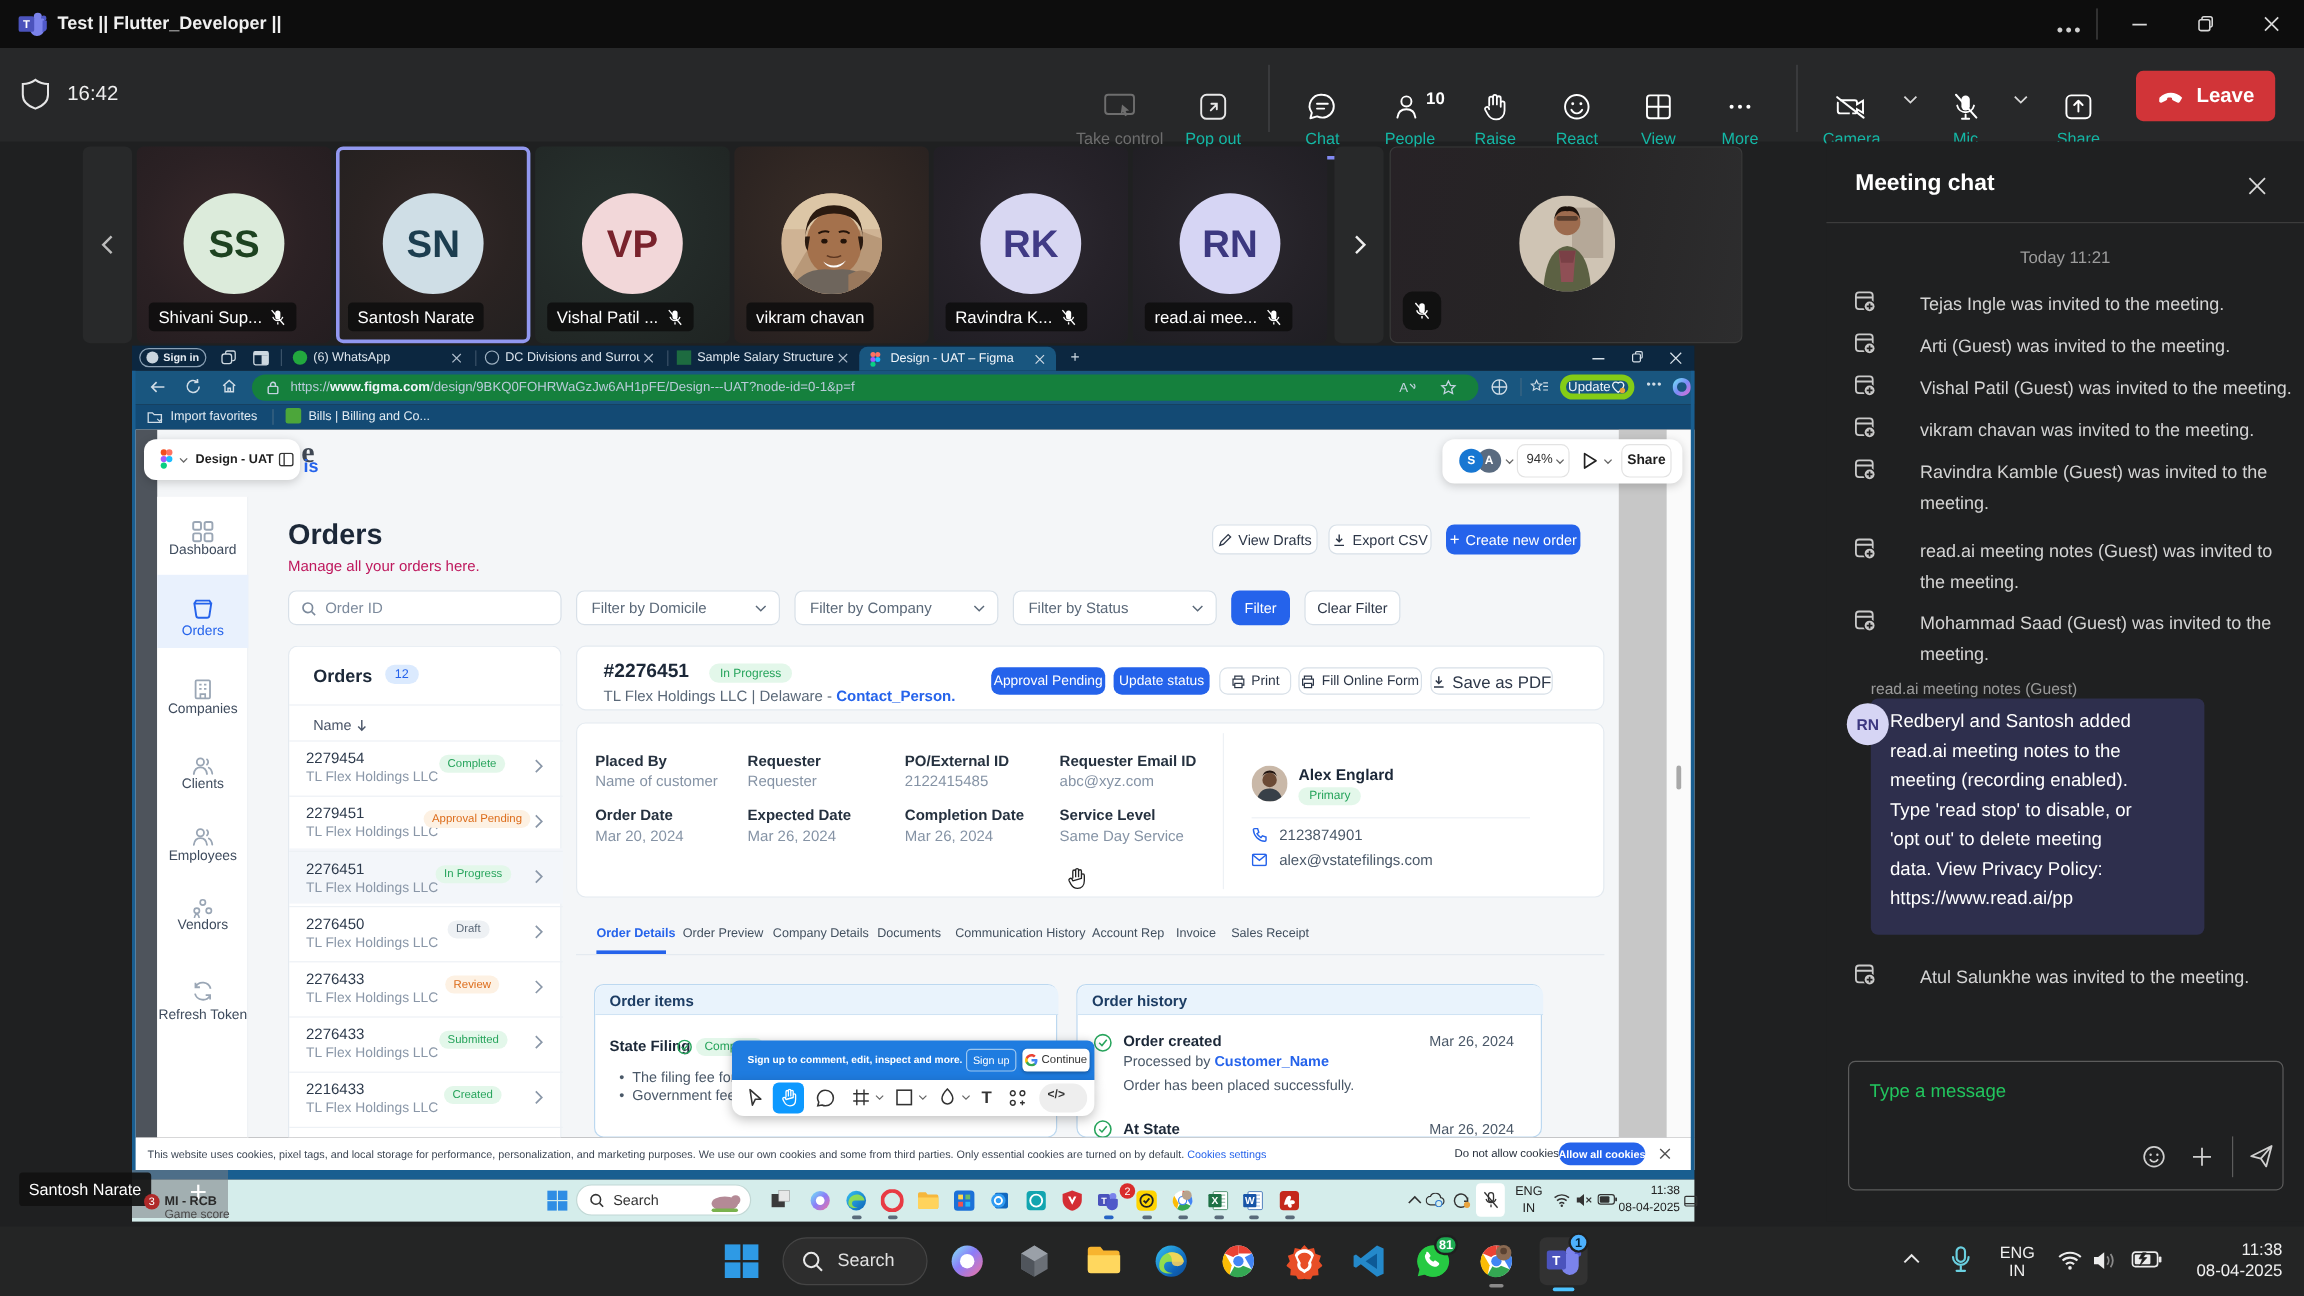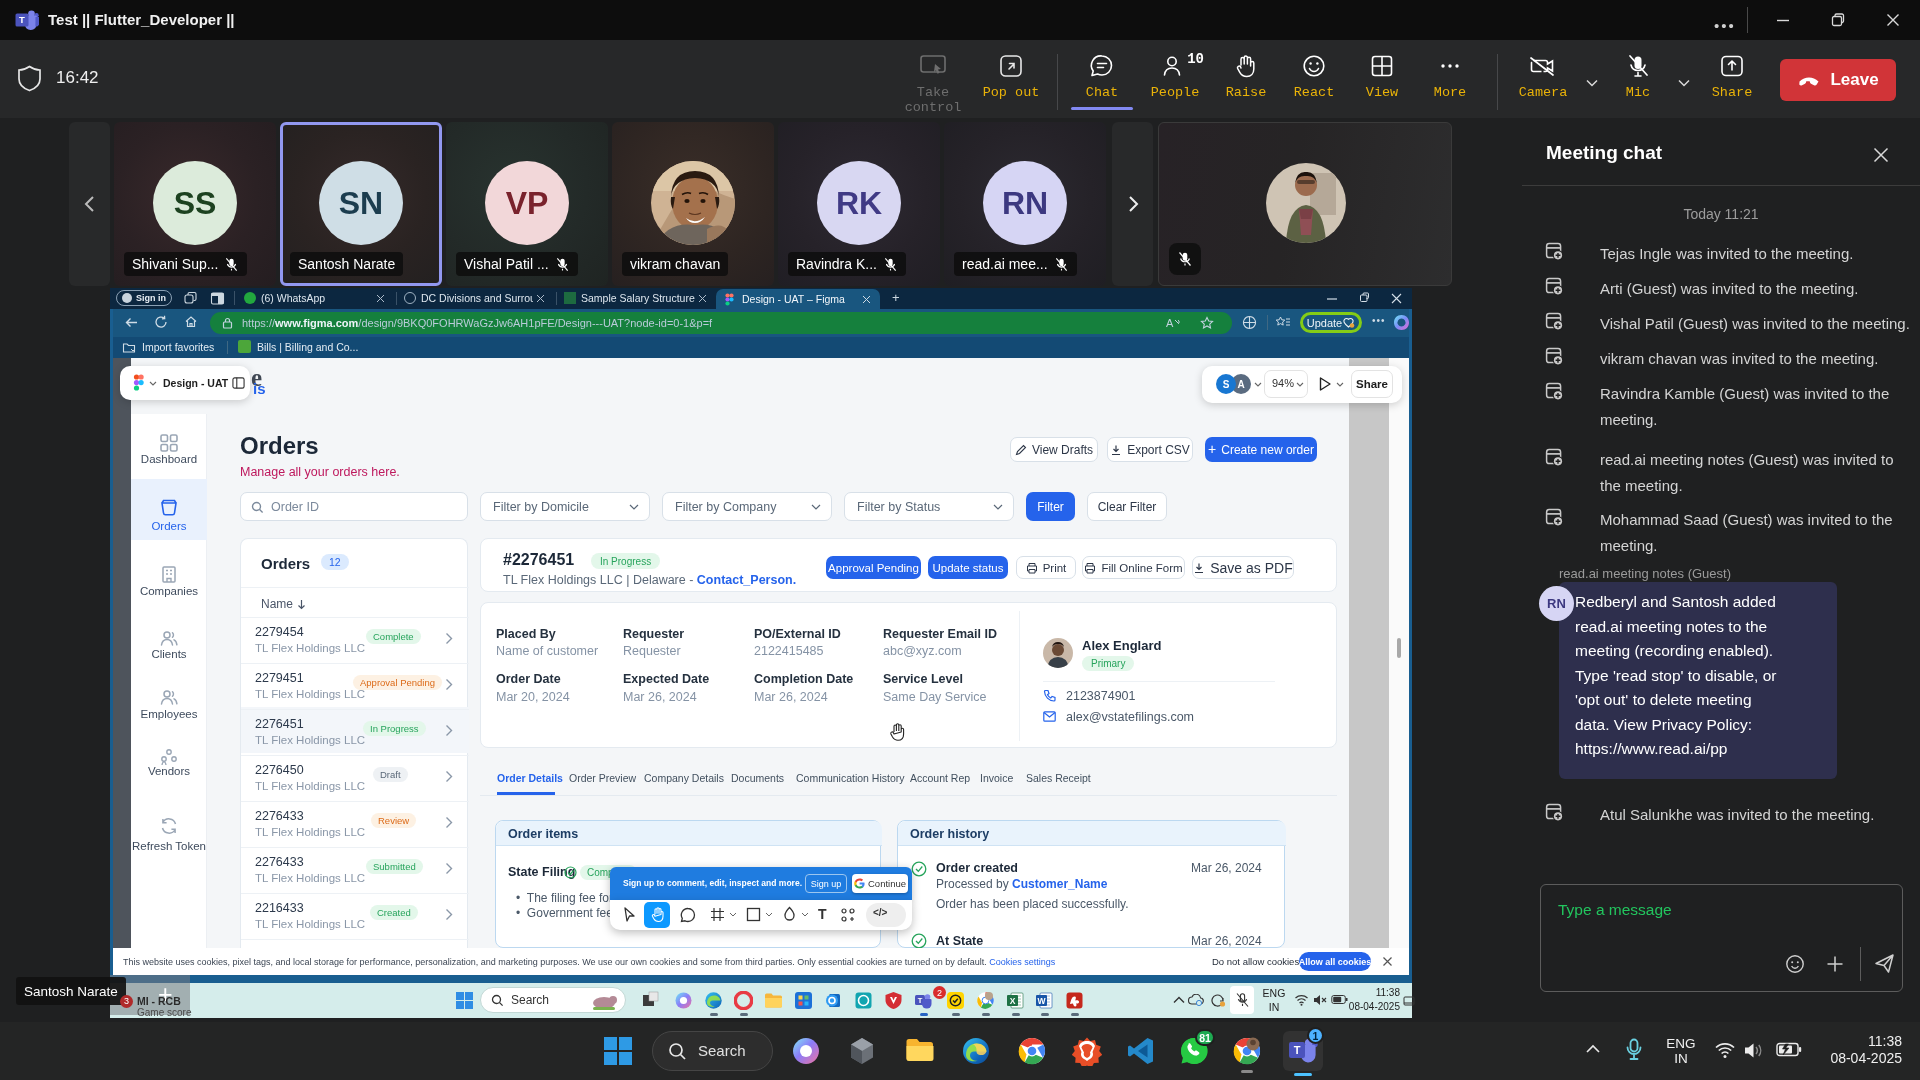--- a/index.html
+++ b/index.html
@@ -5,23 +5,23 @@
 * { margin:0; padding:0; box-sizing:border-box; }
 html,body { width:1920px; height:1080px; overflow:hidden; background:#1f2021; }
 body { font-family:"Liberation Sans", sans-serif; }
 #app { position:absolute; inset:0; width:1920px; height:1080px; background:#1f2021; }
 .abs { position:absolute; }
 
 #titlebar { position:absolute; left:0; top:0; width:1920px; height:40px; background:#0d0d0d; }
 #titlebar .title { position:absolute; left:48px; top:11px; color:#f0f0f0; font-size:15px; font-weight:bold; }
 
 #toolbar { position:absolute; left:0; top:40px; width:1920px; height:78px; background:#272829; }
-.tbtn { position:absolute; top:13px; width:70px; text-align:center; color:#fff;font-family:Liberation Mono, monospace; }
+.tbtn { position:absolute; top:36px; width:70px; text-align:center; color:#fff; }
 .tbtn svg { display:block; margin:0 auto; }
-.tbtn .lbl { display:block; margin-top:6px; font-size:13.5px; color:#eab308; }
+.tbtn .lbl { display:block; margin-top:6px; font-size:13.5px; color:#14b8a6; }
 .tsep { position:absolute; top:14px; width:1px; height:56px; background:#47484a; }
 
 .tile { position:absolute; top:122px; height:164px; border-radius:6px; overflow:hidden; }
 .avatarc { position:absolute; left:50%; top:39px; transform:translateX(-50%); width:84px; height:84px; border-radius:50%; display:flex; align-items:center; justify-content:center; font-size:32px; font-weight:bold; }
 .namelbl { position:absolute; left:10px; bottom:10px; background:rgba(12,12,12,0.82); border-radius:4px; color:#fff; font-size:14px; padding:4px 8px; display:flex; align-items:center; gap:6px; }
 .chevtile { position:absolute; top:122px; width:41px; height:164px; background:#28292a; border-radius:6px; color:#ccc; display:flex; align-items:center; justify-content:center; }
 
 #chat { position:absolute; left:1522px; top:118px; width:398px; height:900px; background:#1f2021; }
 .msgrow { position:absolute; left:22px; color:#d4d4d4; font-size:15px; }
 .msgrow .ic { position:absolute; left:0; top:0; }
@@ -400,21 +400,21 @@
           </svg>
       </div>
       <svg class="abs" style="left:1132px;top:6px" width="15" height="15" viewBox="0 0 15 15">
           <path d="M7.5 1.5 a6 6 0 1 1 -0.01 0z M7.5 1.5 v12 M1.5 7.5 h12" fill="none" stroke="#cfdce6" stroke-width="1.1"></path>
         </svg>
       <div class="abs" style="left:1157px;top:6px;width:1px;height:15px;background:#3f6883"></div>
       <svg class="abs" style="left:1165px;top:6px" width="16" height="15" viewBox="0 0 16 15">
           <path d="M5.5 2 l1.3 2.8 3 0.3 -2.2 2 0.6 3 -2.7-1.5 -2.7 1.5 0.6-3 -2.2-2 3-0.3z" fill="none" stroke="#cfdce6" stroke-width="1"></path>
           <path d="M11 4 h4 M11 7 h4 M11 10 h4" stroke="#cfdce6" stroke-width="1"></path>
         </svg>
-      <div class="abs" style="left:1190px;top:3px;width:62px;height:21px;border:3px solid #84cc16;border-radius:11px;display:flex;align-items:center;justify-content:center;gap:0">
+      <div class="abs" style="left:1190px;top:3px;width:62px;height:21px;border:5px solid #84cc16;border-radius:11px;display:flex;align-items:center;justify-content:center;gap:0">
         <span style="color:#eef4f9;font-size:11px">Update</span>
         <svg width="13" height="11" viewBox="0 0 13 11">
             <path d="M6.5 10 C2 6.5 1 4 2.5 2.3 a2.8 2.8 0 0 1 4 0 a2.8 2.8 0 0 1 4 0 C12 4 11 6.5 6.5 10z" fill="none" stroke="#eef4f9" stroke-width="1.1"></path>
             <circle cx="10" cy="8.5" r="2.3" fill="#e8a33d"></circle>
           </svg>
       </div>
       <span class="abs" style="left:1262px;top:6px;color:#cfdce6;font-size:10px;letter-spacing:1px">•••</span>
       <svg class="abs" style="left:1283px;top:5px" width="17" height="17" viewBox="0 0 17 17">
           <defs>
             <linearGradient id="cop" x1="0" y1="0" x2="1" y2="1">

